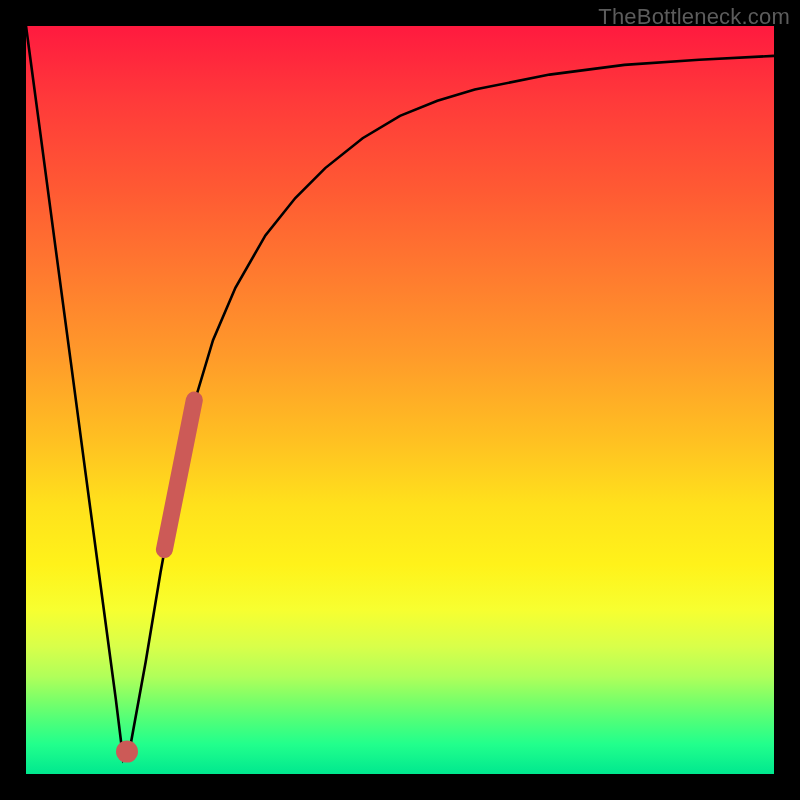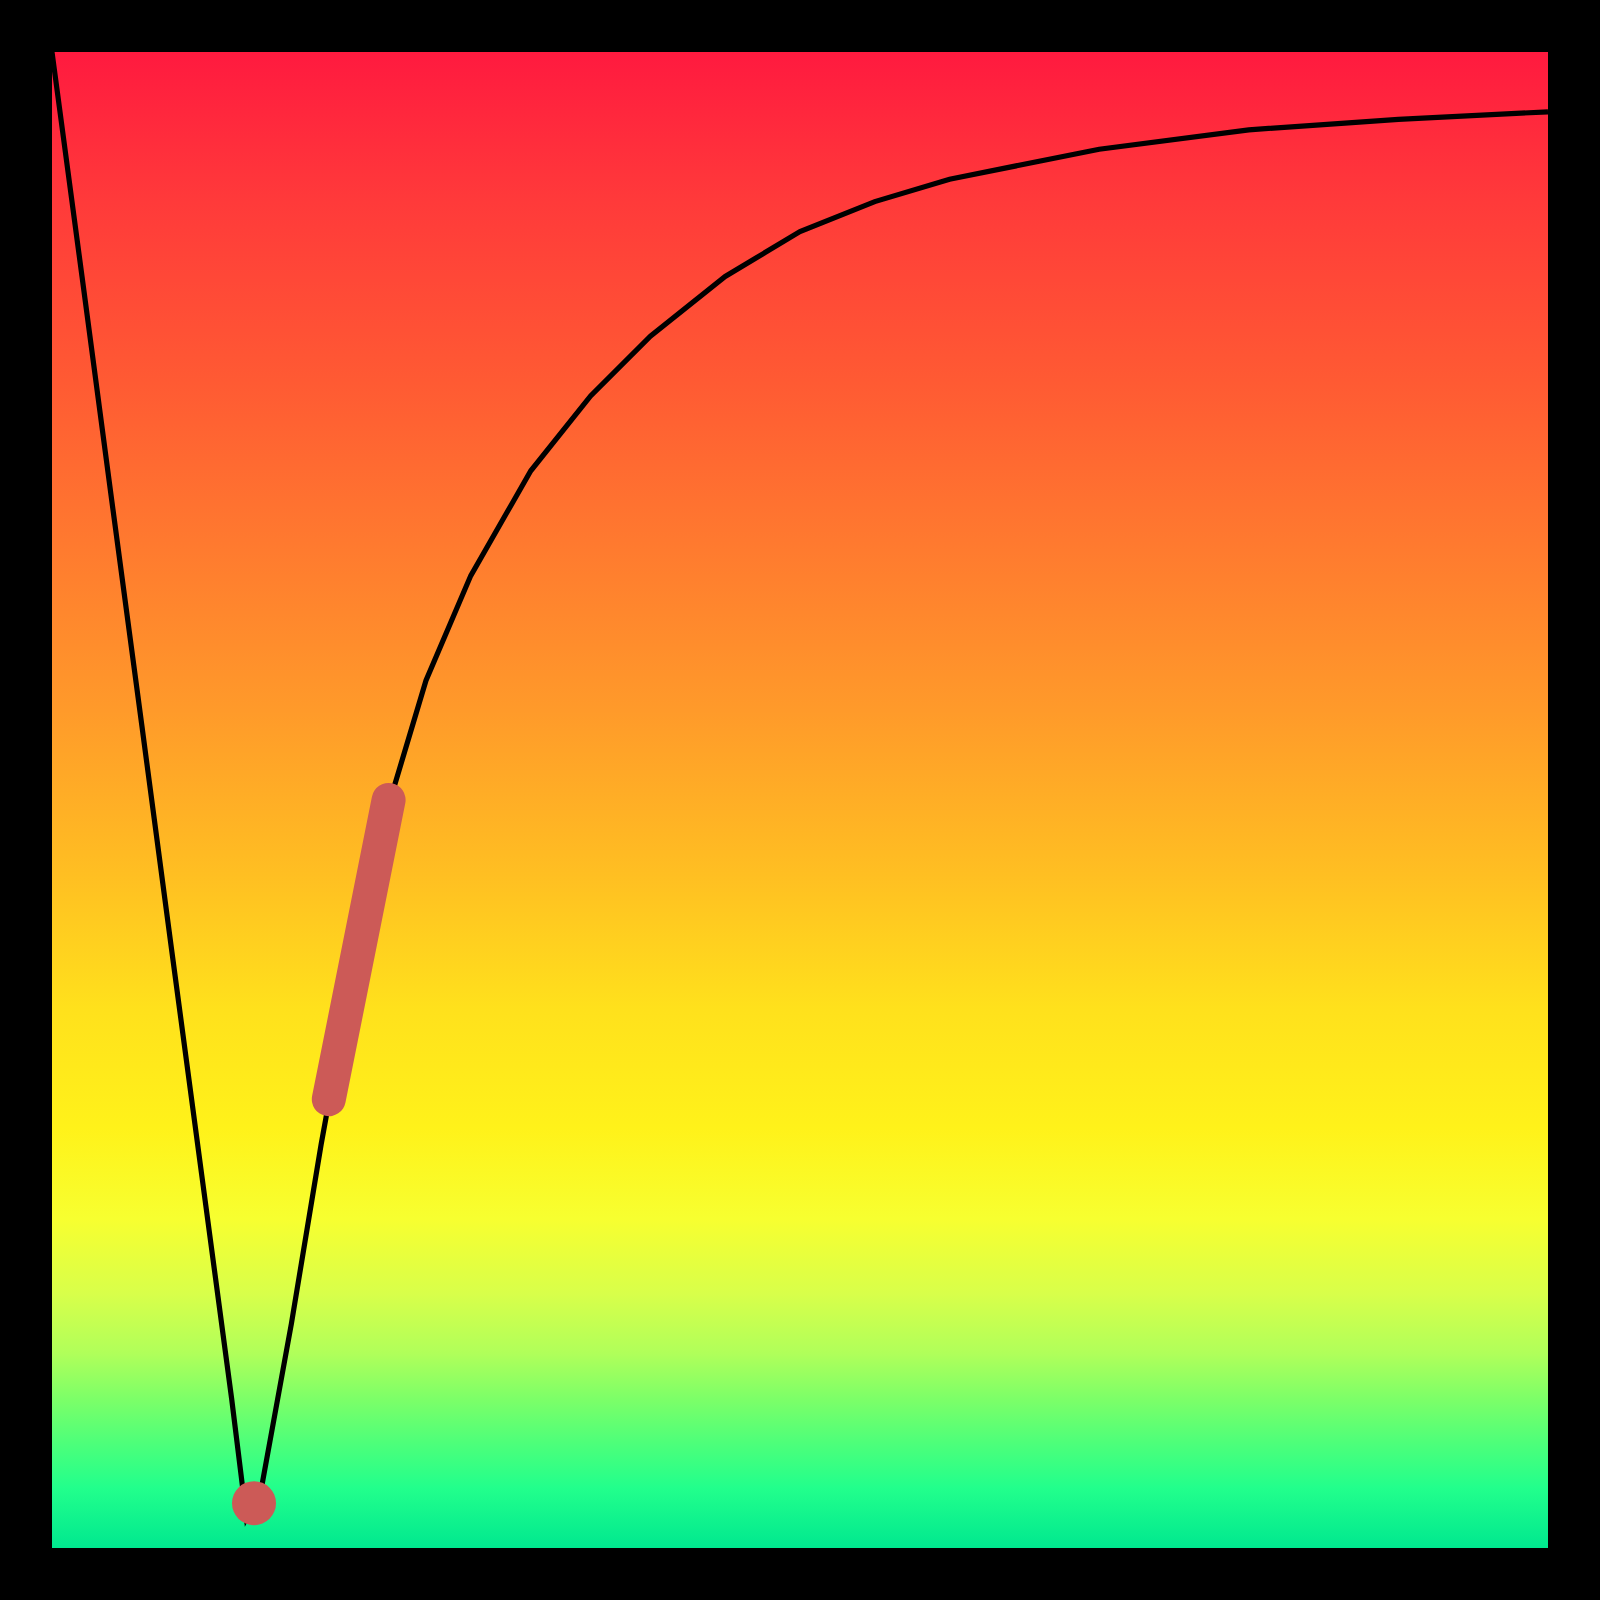--- a/index.html
+++ b/index.html
@@ -59,20 +59,21 @@
     top: 0;
     width: 748px;
     height: 748px;
     overflow: visible;
   }
 </style>
 </head>
 <body>
 
 <div class="frame">
+  <div class="watermark">TheBottleneck.com</div>
 
   <div class="plot">
     <svg class="overlay" viewBox="0 0 748 748" preserveAspectRatio="none">
 
       <path fill="none" stroke="#000000" stroke-width="2.6" d="M0.0 0.0 L15.0 112.2 L29.9 224.4 L44.9 336.6 L59.8 448.8 L74.8 561.0 L89.8 673.2 L97.2 733.0 L104.7 718.1 L119.7 635.8 L134.6 546.0 L149.6 463.8 L164.6 389.0 L187.0 314.2 L209.4 261.8 L239.4 209.4 L269.3 172.0 L299.2 142.1 L336.6 112.2 L374.0 89.8 L411.4 74.8 L448.8 63.6 L523.6 48.6 L598.4 38.9 L673.2 33.7 L748.0 29.9" id="curve-path"></path>
 
       <path fill="none" stroke="#cc5a57" stroke-width="17" stroke-linecap="round" d="M138.4 523.6 L168.3 374.0" id="highlight-path"></path>
 
       <circle fill="#cc5a57" r="11" cx="101.0" cy="725.6" id="min-dot"></circle>
     </svg>

